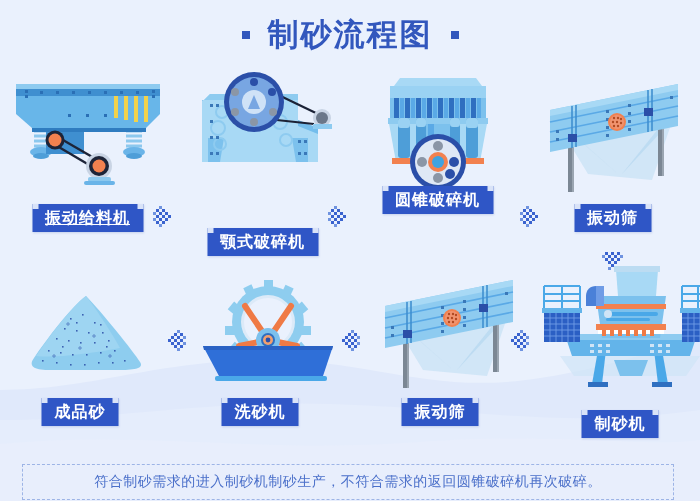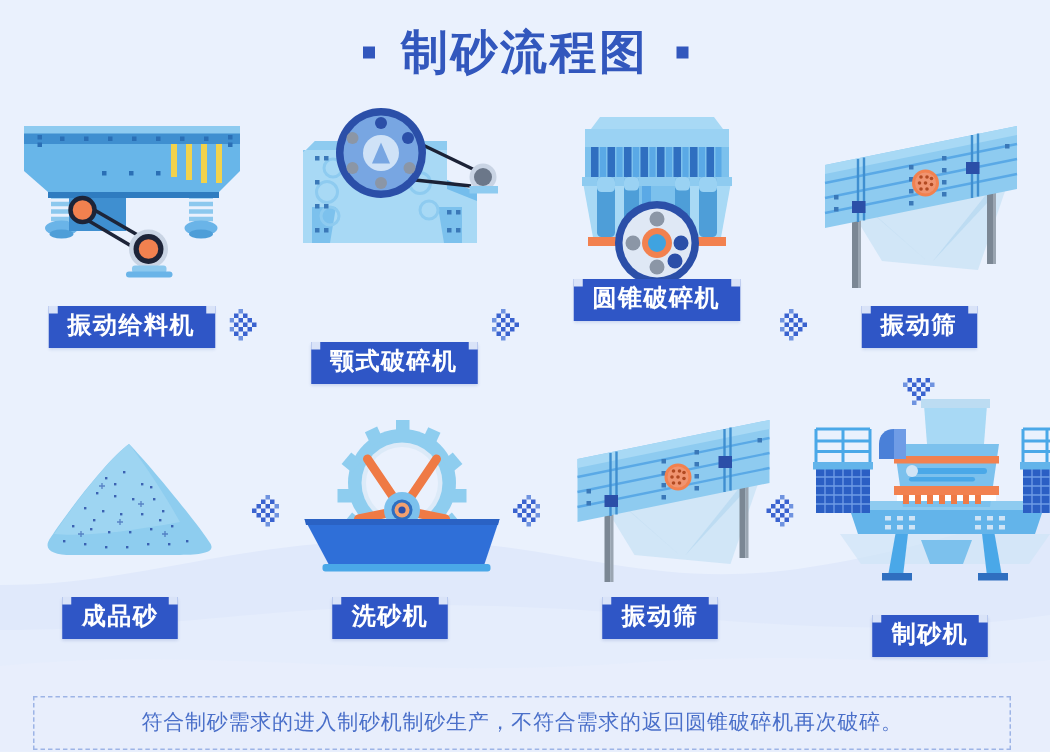--- a/index.html
+++ b/index.html
@@ -140,21 +140,21 @@
           <circle cx="47" cy="70" r="9.5" fill="#1d2438"></circle>
           <circle cx="47" cy="70" r="6.5" fill="#f2814f"></circle>
 
           <circle cx="91" cy="96" r="13" fill="#c9d4e4"></circle>
           <circle cx="91" cy="96" r="10" fill="#1d2438"></circle>
           <circle cx="91" cy="96" r="6.5" fill="#f2814f"></circle>
           <rect x="80" y="107" width="23" height="5" rx="2" fill="#8cc8ee"></rect>
           <rect x="76" y="111" width="31" height="4" rx="2" fill="#6ab4e8"></rect>
         </svg>
       </div>
-      <div class="label" style="top:134px;">振动给料机</div>
+      <div class="label" style="top:134px;text-decoration:underline;">振动给料机</div>
     </div>
 
     <div class="cell">
       <div class="art">
         <svg width="165" height="120" viewBox="0 0 165 120">
 
           <path d="M22,32 L30,24 L118,24 L118,50 L138,58 L138,92 L22,92 Z" fill="#a8d9f5"></path>
           <path d="M22,32 L30,24 L118,24 L118,30 L22,30 Z" fill="#8ecbf0"></path>
           <path d="M118,50 L138,58 L138,64 L118,56 Z" fill="#74bdec"></path>
 

